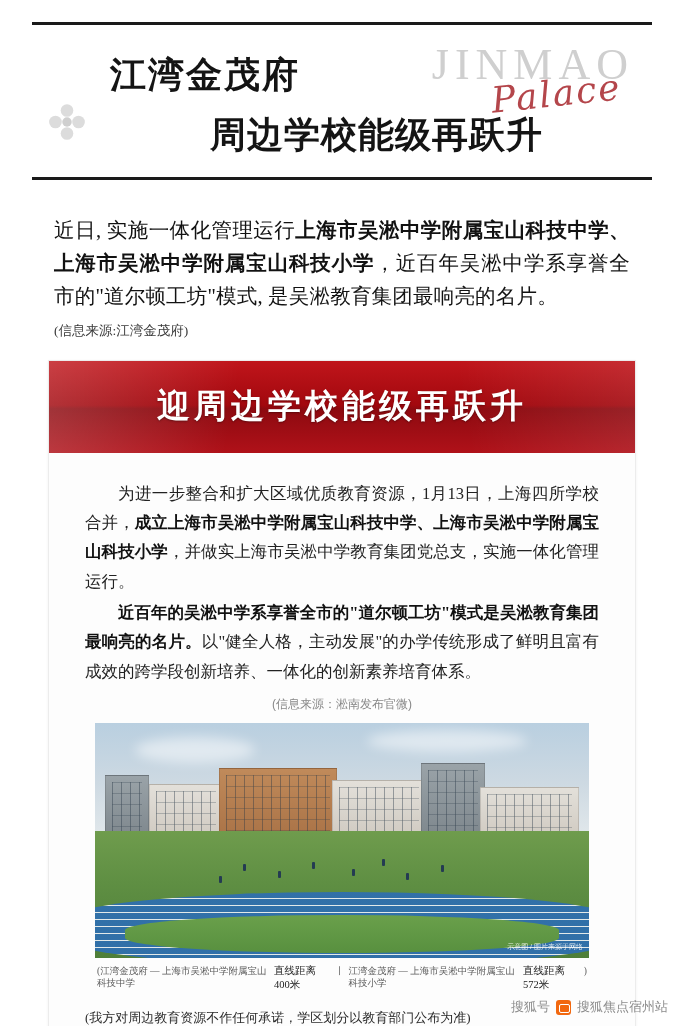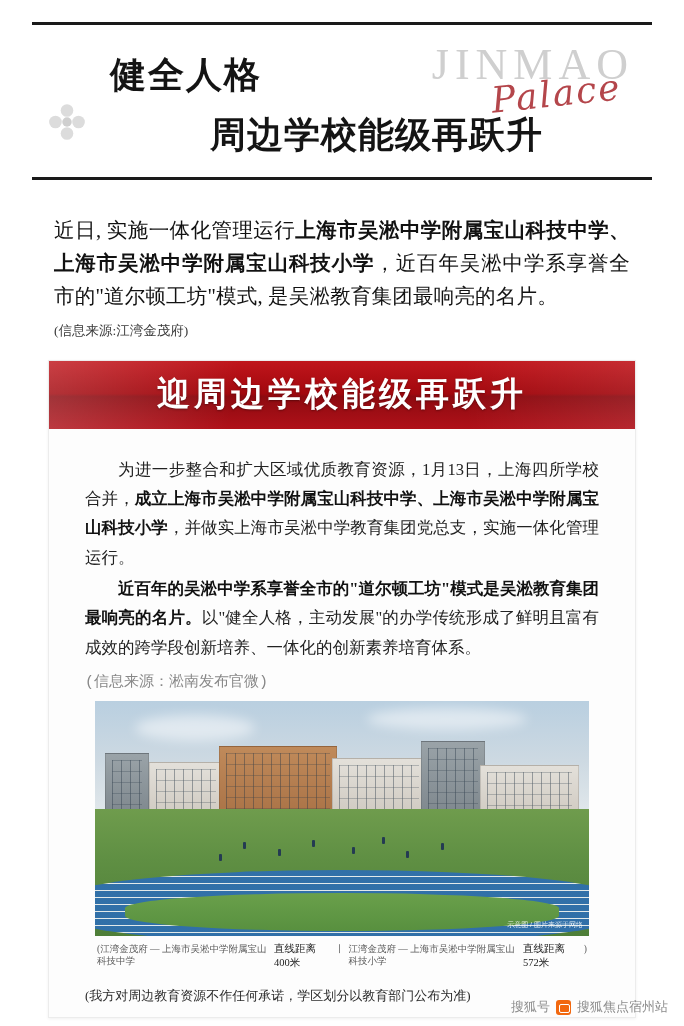--- a/index.html
+++ b/index.html
@@ -102,21 +102,21 @@
 
   
   .card {
     margin: 20px 48px 0 48px;
     background: #fdfdfd;
     border: 1px solid #ececec;
     box-shadow: 0 1px 3px rgba(0,0,0,.06);
   }
   .banner {
     position: relative;
-    height: 68px;
+    height: 92px;
     background: linear-gradient(180deg, #c0151b 0%, #a2080e 48%, #8d0a10 52%, #b01119 100%);
     display: flex;
     align-items: center;
     justify-content: center;
     overflow: hidden;
   }
   .banner::before {
     content: "";
     position: absolute;
     left: 0; right: 0; top: 0; bottom: 0;
@@ -144,23 +144,24 @@
     text-align: justify;
     color: #222;
     font-family: "Liberation Serif", serif;
     margin: 0 0 2px 0;
     text-indent: 2em;
   }
   .card-p b { font-weight: 700; color: #111; }
   .card-p.second { text-indent: 2em; }
   .card-source {
     margin-top: 10px;
-    font-size: 15px;
+    font-size: 12px;
     color: #888;
-    font-family: Liberation Mono, monospace;
+    font-family: Liberation Sans, sans-serif;
+    text-align: center;
   }
 
   .photo-wrap {
     margin: 10px 10px 0 10px;
     position: relative;
   }
   .photo {
     position: relative;
     width: 100%;
     height: 235px;
@@ -277,21 +278,21 @@
       <g fill="currentColor">
         <circle cx="20" cy="9" r="6"></circle>
         <circle cx="9" cy="20" r="6"></circle>
         <circle cx="31" cy="20" r="6"></circle>
         <circle cx="20" cy="31" r="6"></circle>
         <circle cx="20" cy="20" r="4.5" fill="#cfcfcf"></circle>
       </g>
     </svg>
     <div class="brand-watermark">JINMAO</div>
     <div class="brand-script">Palace</div>
-    <div class="title-line1">健全人格</div>
+    <div class="title-line1">江湾金茂府</div>
     <div class="title-line2">周边学校能级再跃升</div>
   </div>
 </div>
 
 <div class="lead">
   <span>近日, 实施一体化管理运行</span><b>上海市吴淞中学附属宝山科技中学、上海市吴淞中学附属宝山科技小学</b><span>，近百年吴淞中学系享誉全市的"道尔顿工坊"模式, 是吴淞教育集团最响亮的名片。</span>
 </div>
 <div class="source-note">(信息来源:江湾金茂府)</div>
 
 <div class="card">

